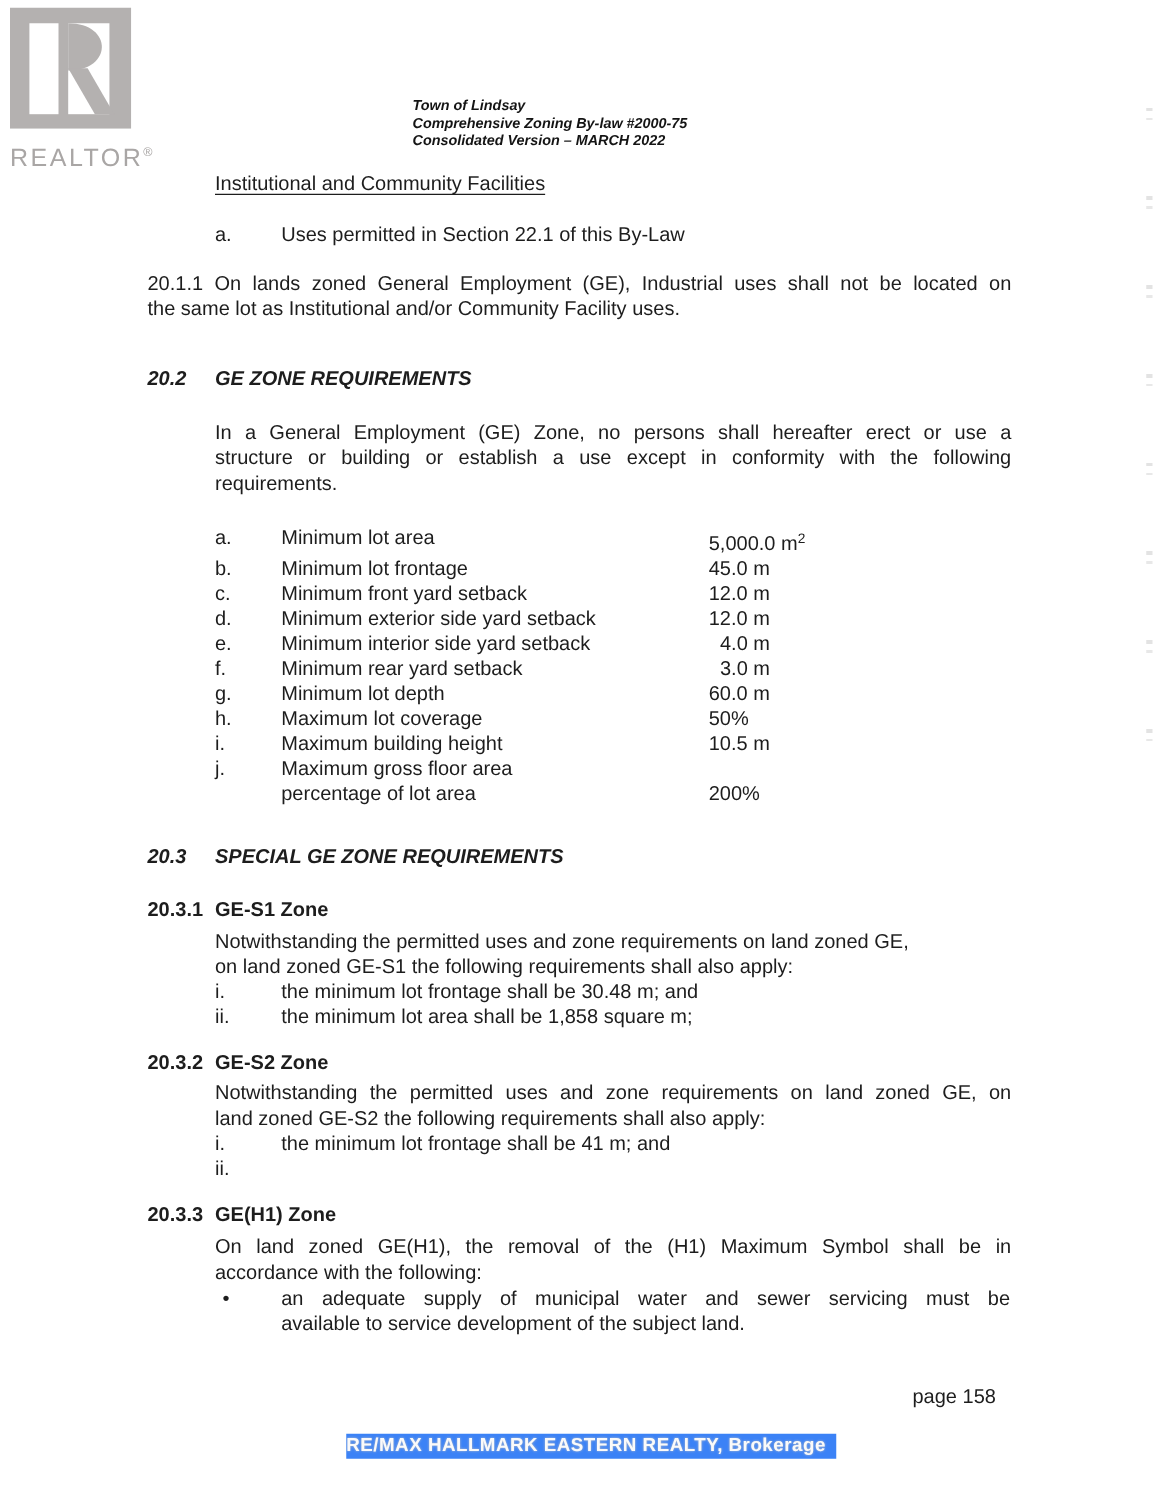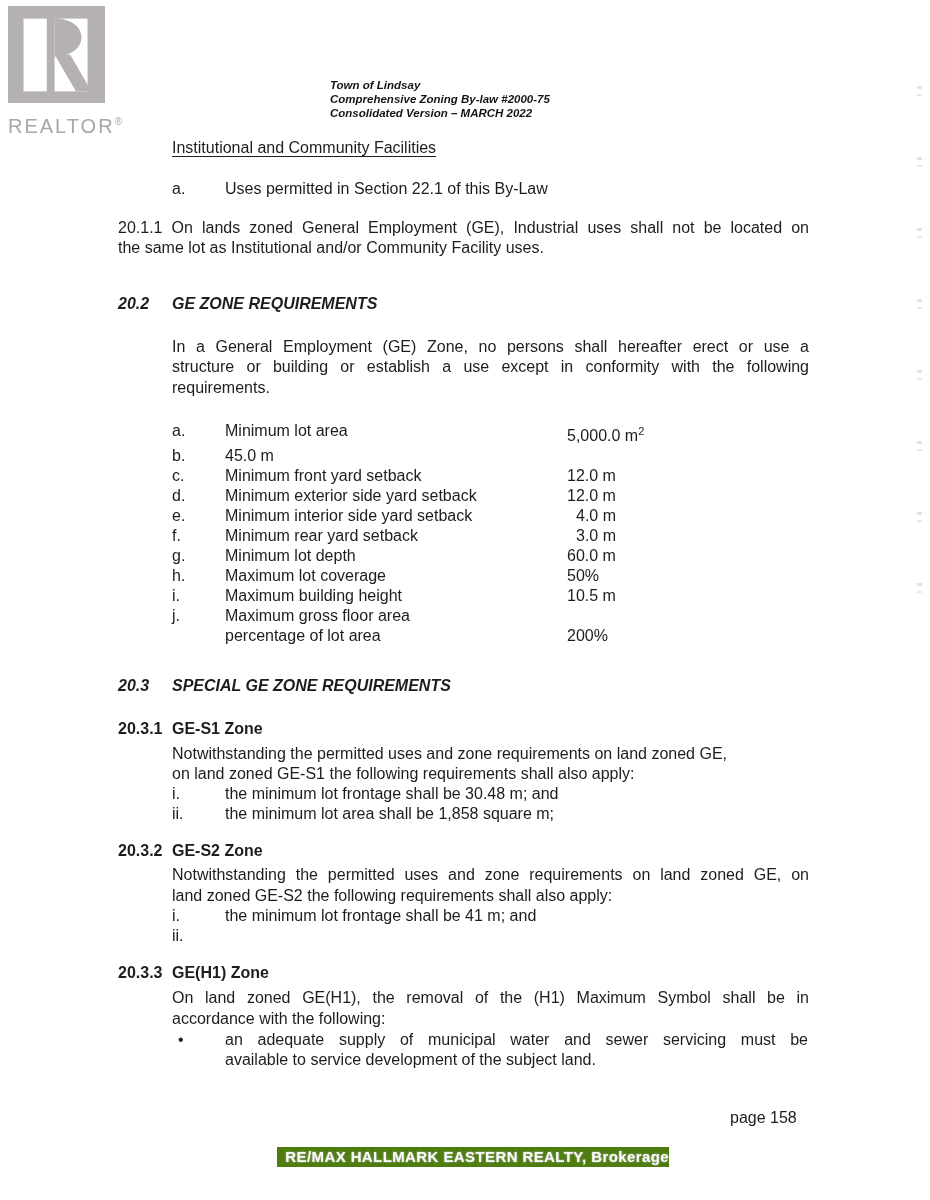--- a/index.html
+++ b/index.html
@@ -77,26 +77,26 @@
   .bullet-glyph { flex: 0 0 53px; padding-left: 6px; }
   .bullet-text { width: 583px; }
   .bullet-text .flush { text-align: justify; text-align-last: justify; }
 
   
   .page-number { left: 730px; top: 1108px; }
 
   .watermark-band {
     left: 277px; top: 1147px;
     width: 392px; height: 20px;
-    background: #4d7c0f;
+    background: #3b82f6;
     color: #fafafa;
     font-size: 15px;
     font-weight: bold;
     line-height: 20px;
-    text-align: right;
+    text-align: left;
     letter-spacing: 0.4px;
     text-shadow: 0 0 2px #c6c6c6;
     white-space: nowrap;
     overflow: hidden;
   }
 
   
   .edge-artifacts {
     left: 917px; top: 60px;
     width: 5px; height: 565px;
@@ -156,20 +156,21 @@
   </div>
 
   <div class="abs req-list">
     <div class="req-row">
       <span class="req-label">a.</span>
       <span class="req-name">Minimum lot area</span>
       <span class="req-value"><span>5,000.0 m</span><sup>2</sup></span>
     </div>
     <div class="req-row">
       <span class="req-label">b.</span>
+      <span class="req-name">Minimum lot frontage</span>
       <span class="req-value"><span>45.0 m</span></span>
     </div>
     <div class="req-row">
       <span class="req-label">c.</span>
       <span class="req-name">Minimum front yard setback</span>
       <span class="req-value"><span>12.0 m</span></span>
     </div>
     <div class="req-row">
       <span class="req-label">d.</span>
       <span class="req-name">Minimum exterior side yard setback</span>

